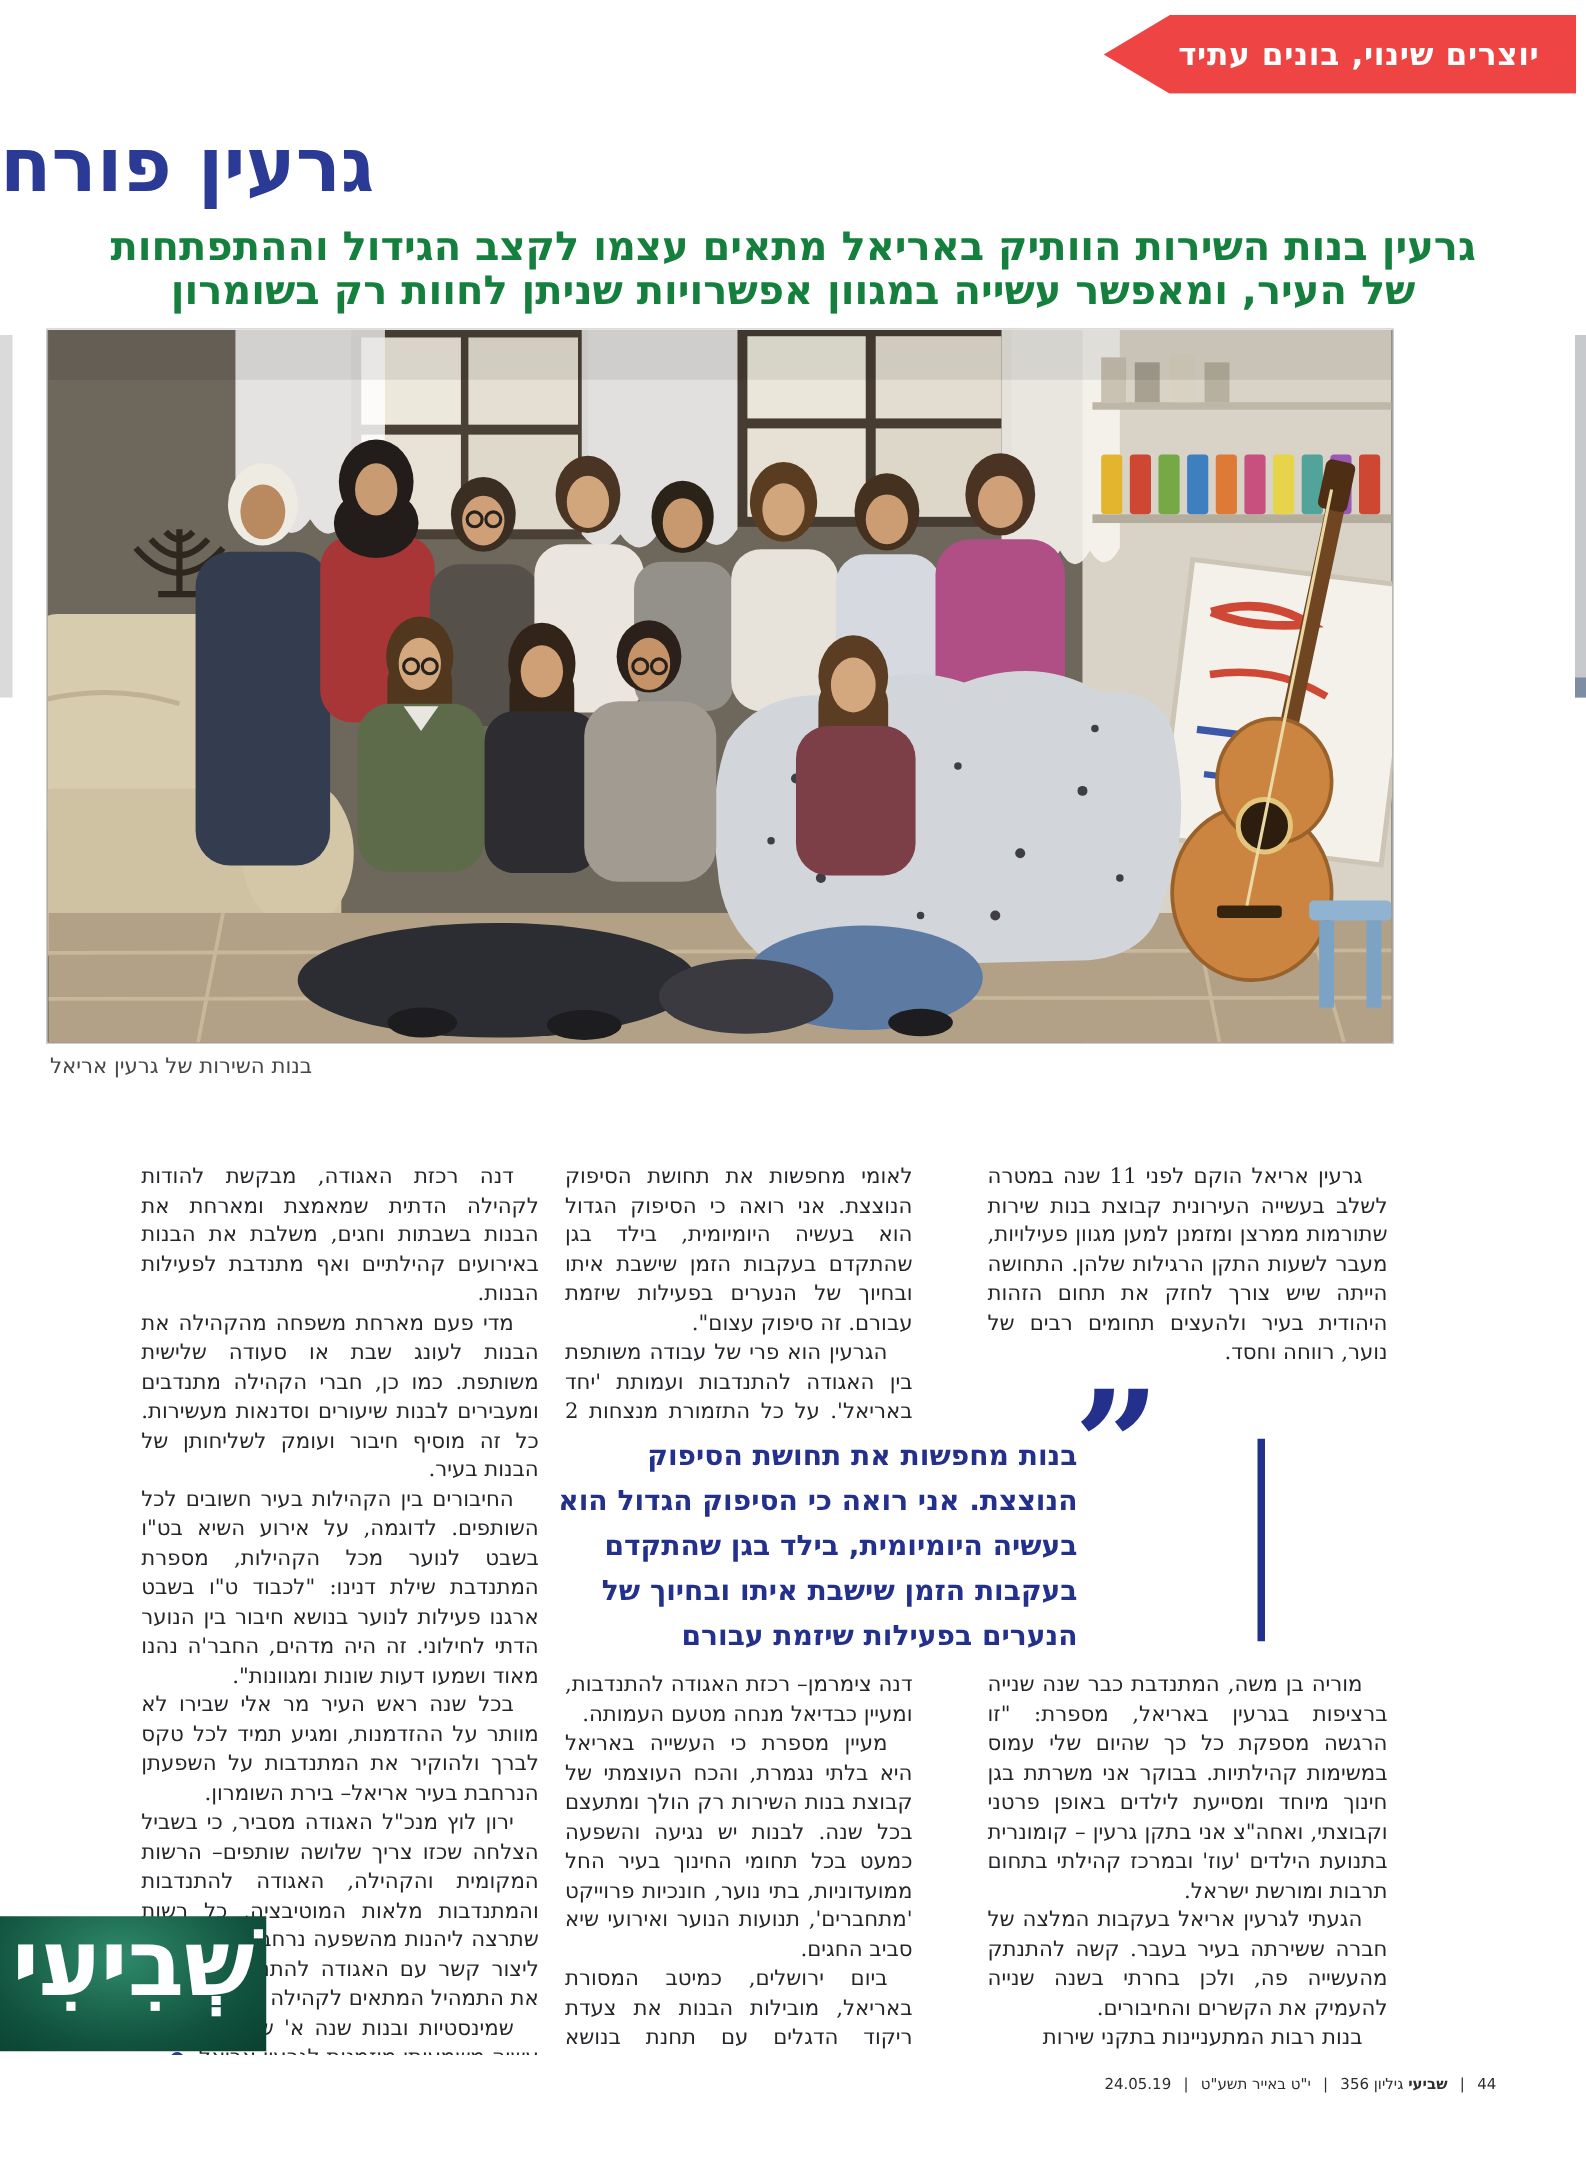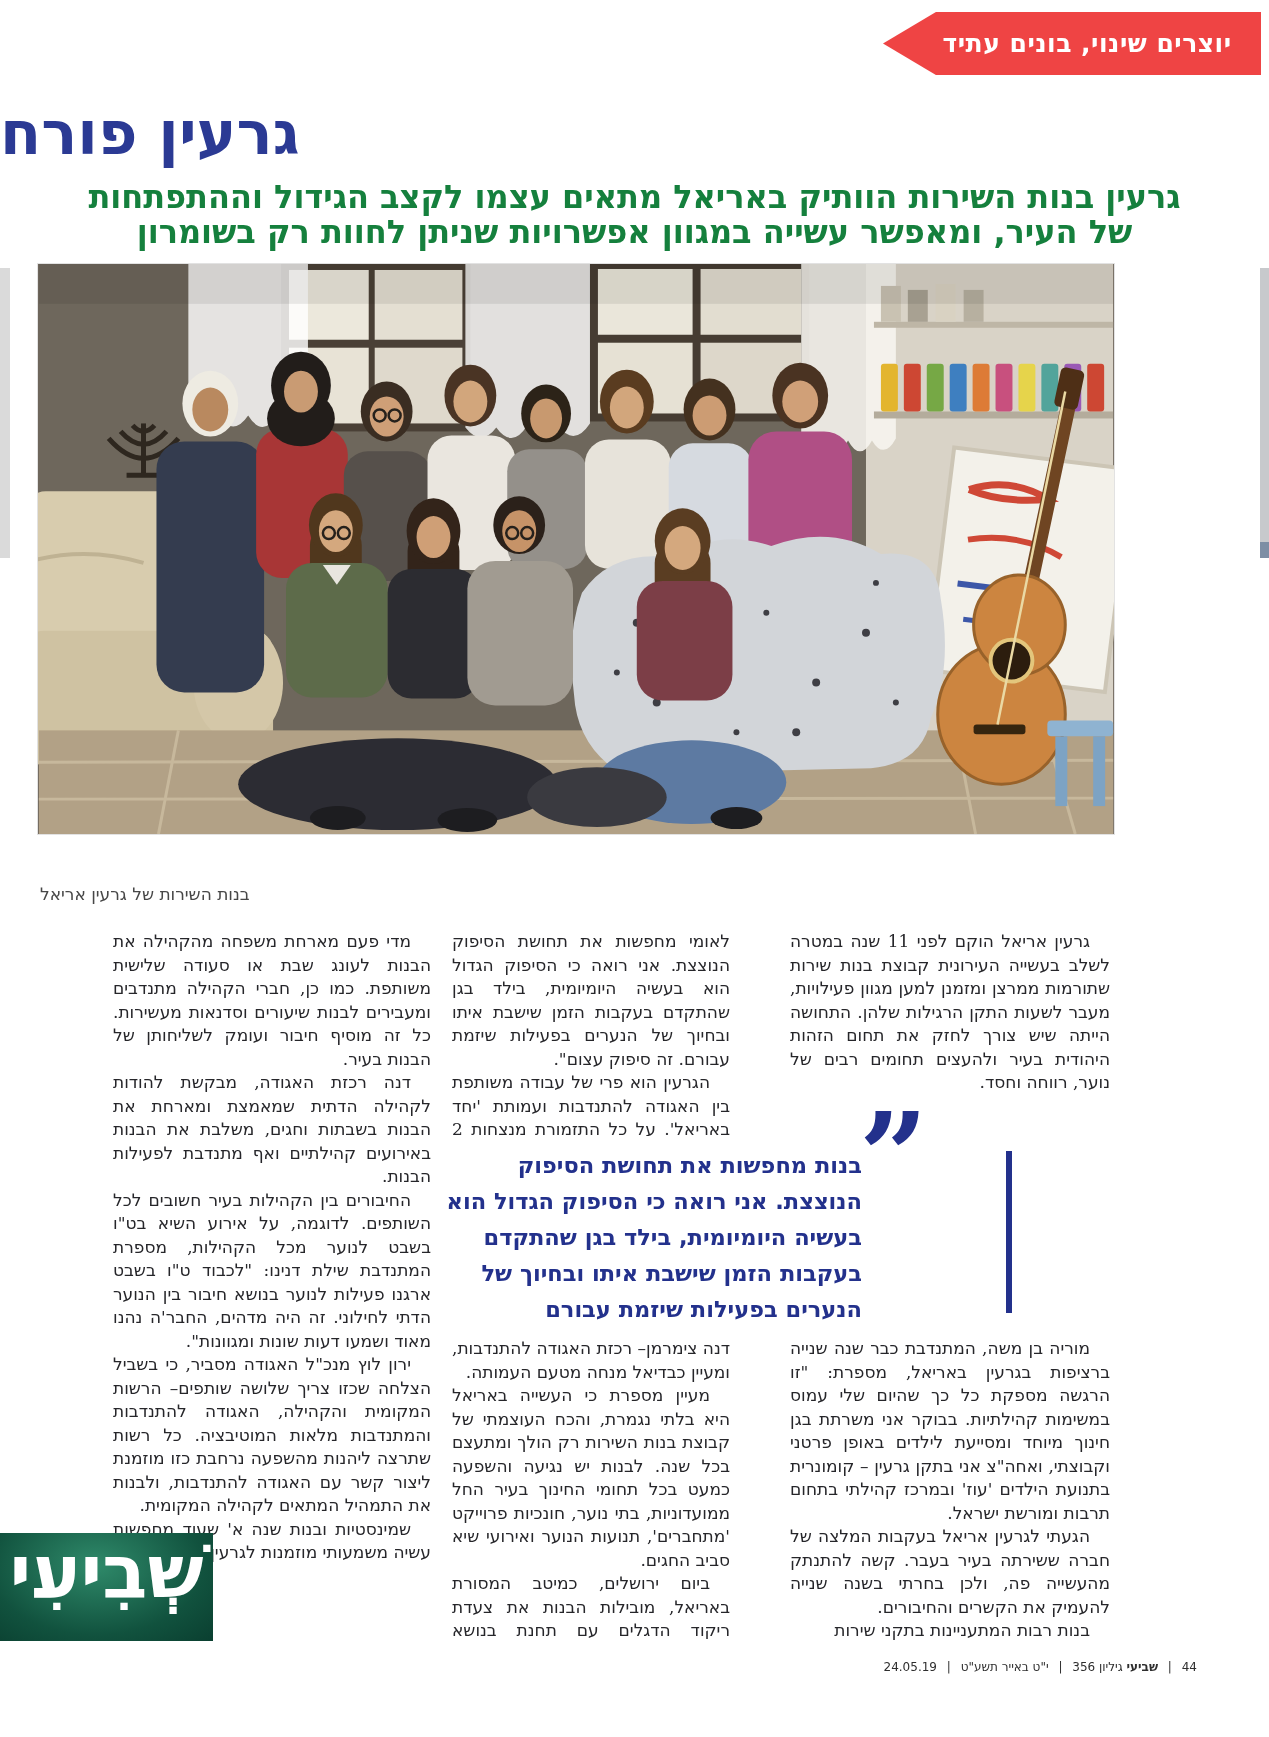--- a/index.html
+++ b/index.html
@@ -15,21 +15,21 @@
           display:flex;align-items:center;justify-content:center;padding-left:30px;box-sizing:border-box;}
   .banner span{color:#ffffff;font-size:25px;font-weight:bold;letter-spacing:0.5px;}
 
   .headline{position:absolute;top:98px;left:0;right:0;margin:0;text-align:left;
             font-size:60px;font-weight:bold;color:#2b3a94;}
   .subheadline{position:absolute;top:180px;left:0;right:0;text-align:center;
             font-size:32px;font-weight:bold;color:#15803d;line-height:35px;}
 
   .photo{position:absolute;top:263px;left:37px;width:1078px;height:572px;overflow:hidden;
          background:#6e675c;border:1px solid #e2e2e2;box-sizing:border-box;}
-  .caption{position:absolute;top:884px;left:40px;font-size:17px;color:#474747;}
+  .caption{position:absolute;top:843px;left:40px;font-size:17px;color:#474747;}
 
   .col{position:absolute;font-size:17px;line-height:23.5px;color:#26262a;text-align:justify;
        overflow:hidden;font-family:"DejaVu Serif","DejaVu Sans",sans-serif;}
   .col p{margin:0;text-indent:20px;}
   .col p.noindent{text-indent:0;}
   #col-left{left:113px;top:930px;width:318px;height:714px;}
   #col-mid-top{left:452px;top:930px;width:278px;height:206px;}
   #col-right-top{left:790px;top:930px;width:320px;height:206px;}
   #col-mid-bottom{left:452px;top:1337px;width:278px;height:302px;}
   #col-right-bottom{left:790px;top:1337px;width:320px;height:308px;}
@@ -262,23 +262,24 @@
     <p>ביום ירושלים, כמיטב המסורת באריאל, מובילות הבנות את צעדת ריקוד הדגלים עם תחנת בנושא ירושלים. אלפי תושבים לוקחים חלק פעיל באירוע.</p>
   </div>
 
   <div class="col" id="col-right-bottom">
     <p>מוריה בן משה, המתנדבת כבר שנה שנייה ברציפות בגרעין באריאל, מספרת: "זו הרגשה מספקת כל כך שהיום שלי עמוס במשימות קהילתיות. בבוקר אני משרתת בגן חינוך מיוחד ומסייעת לילדים באופן פרטני וקבוצתי, ואחה"צ אני בתקן גרעין – קומונרית בתנועת הילדים 'עוז' ובמרכז קהילתי בתחום תרבות ומורשת ישראל.</p>
     <p>הגעתי לגרעין אריאל בעקבות המלצה של חברה ששירתה בעיר בעבר. קשה להתנתק מהעשייה פה, ולכן בחרתי בשנה שנייה להעמיק את הקשרים והחיבורים.</p>
     <p>בנות רבות המתעניינות בתקני שירות</p>
   </div>
 
   <div class="col" id="col-left">
+    <p>דנה רכזת האגודה, מבקשת להודות לקהילה הדתית שמאמצת ומארחת את הבנות בשבתות וחגים, משלבת את הבנות באירועים קהילתיים ואף מתנדבת לפעילות הבנות.</p>
     <p>מדי פעם מארחת משפחה מהקהילה את הבנות לעונג שבת או סעודה שלישית משותפת. כמו כן, חברי הקהילה מתנדבים ומעבירים לבנות שיעורים וסדנאות מעשירות. כל זה מוסיף חיבור ועומק לשליחותן של הבנות בעיר.</p>
-    <p>דנה רכזת האגודה, מבקשת להודות לקהילה הדתית שמאמצת ומארחת את הבנות בשבתות וחגים, משלבת את הבנות באירועים קהילתיים ואף מתנדבת לפעילות הבנות.</p>
     <p>החיבורים בין הקהילות בעיר חשובים לכל השותפים. לדוגמה, על אירוע השיא בט"ו בשבט לנוער מכל הקהילות, מספרת המתנדבת שילת דנינו: "לכבוד ט"ו בשבט ארגנו פעילות לנוער בנושא חיבור בין הנוער הדתי לחילוני. זה היה מדהים, החבר'ה נהנו מאוד ושמעו דעות שונות ומגוונות".</p>
+    <p>בכל שנה ראש העיר מר אלי שבירו לא מוותר על ההזדמנות, ומגיע תמיד לכל טקס לברך ולהוקיר את המתנדבות על השפעתן הנרחבת בעיר אריאל– בירת השומרון.</p>
     <p>ירון לוץ מנכ"ל האגודה מסביר, כי בשביל הצלחה שכזו צריך שלושה שותפים– הרשות המקומית והקהילה, האגודה להתנדבות והמתנדבות מלאות המוטיבציה. כל רשות שתרצה ליהנות מהשפעה נרחבת כזו מוזמנת ליצור קשר עם האגודה להתנדבות, ולבנות את התמהיל המתאים לקהילה המקומית.</p>
     <p><span>שמינסטיות ובנות שנה א' שעוד מחפשות עשיה משמעותי מוזמנות לגרעין אריאל.</span> <span class="end-dot">●</span></p>
   </div>
 
   <div class="footer">
     <span>44</span>
     <span>|</span>
     <span class="mag">שביעי</span>
     <span class="issue">גיליון 356</span>
     <span>|</span>

